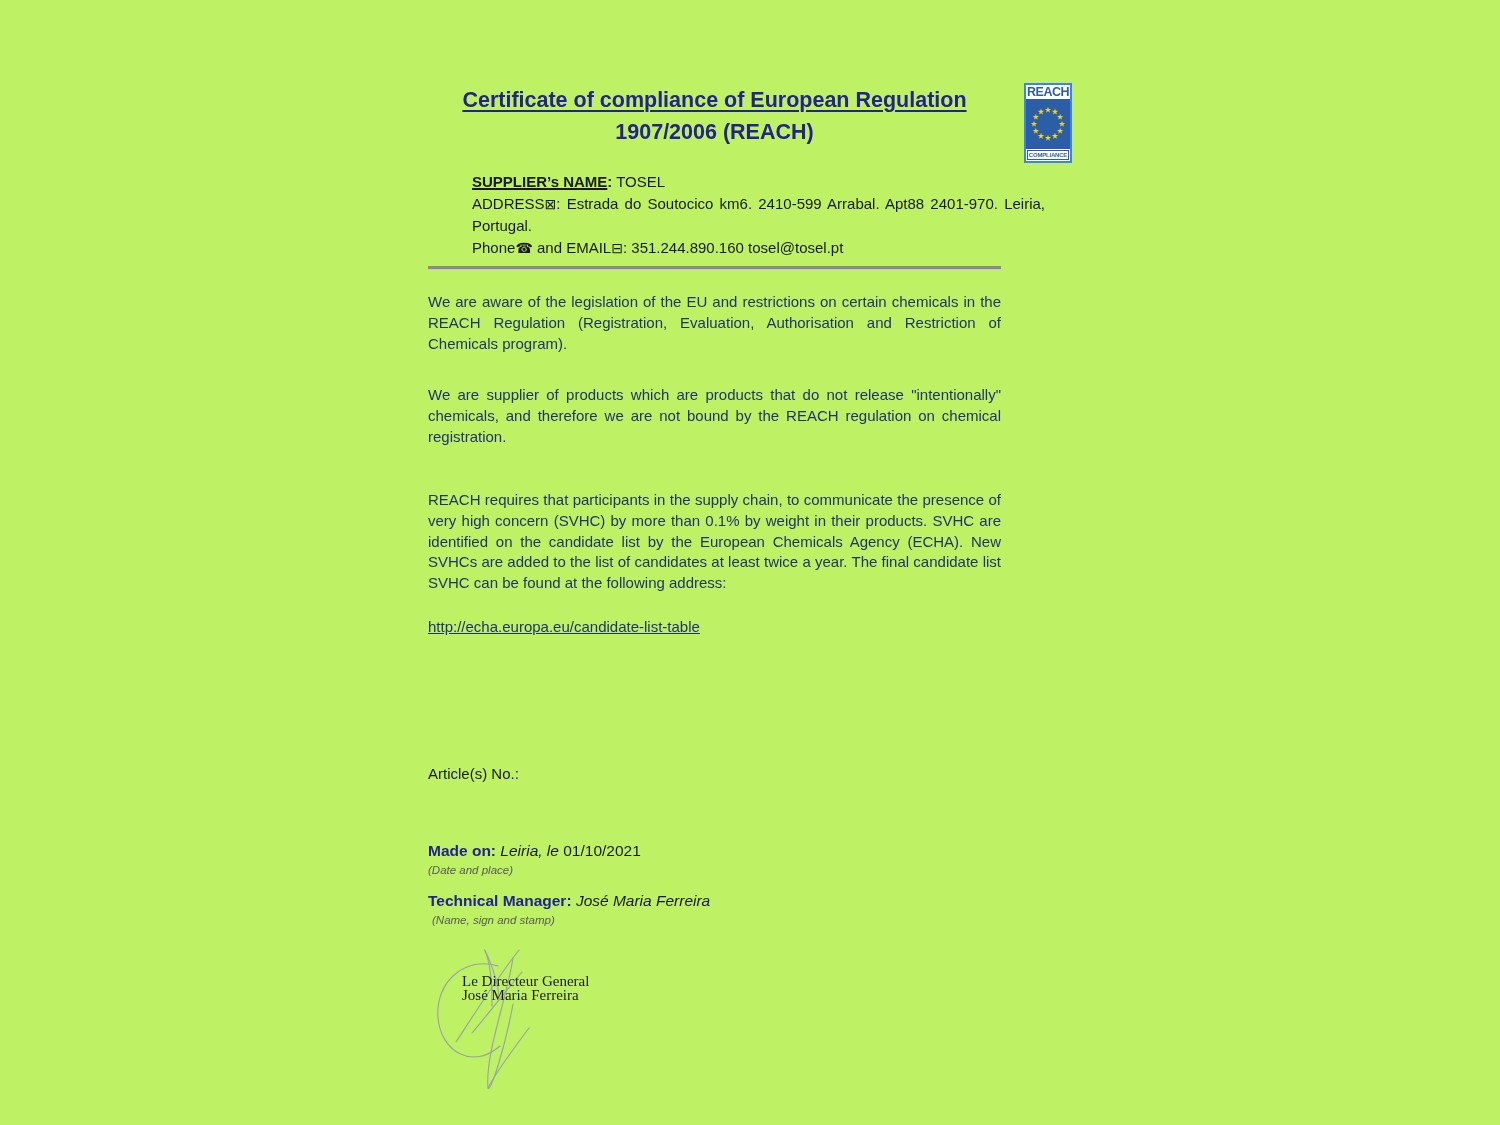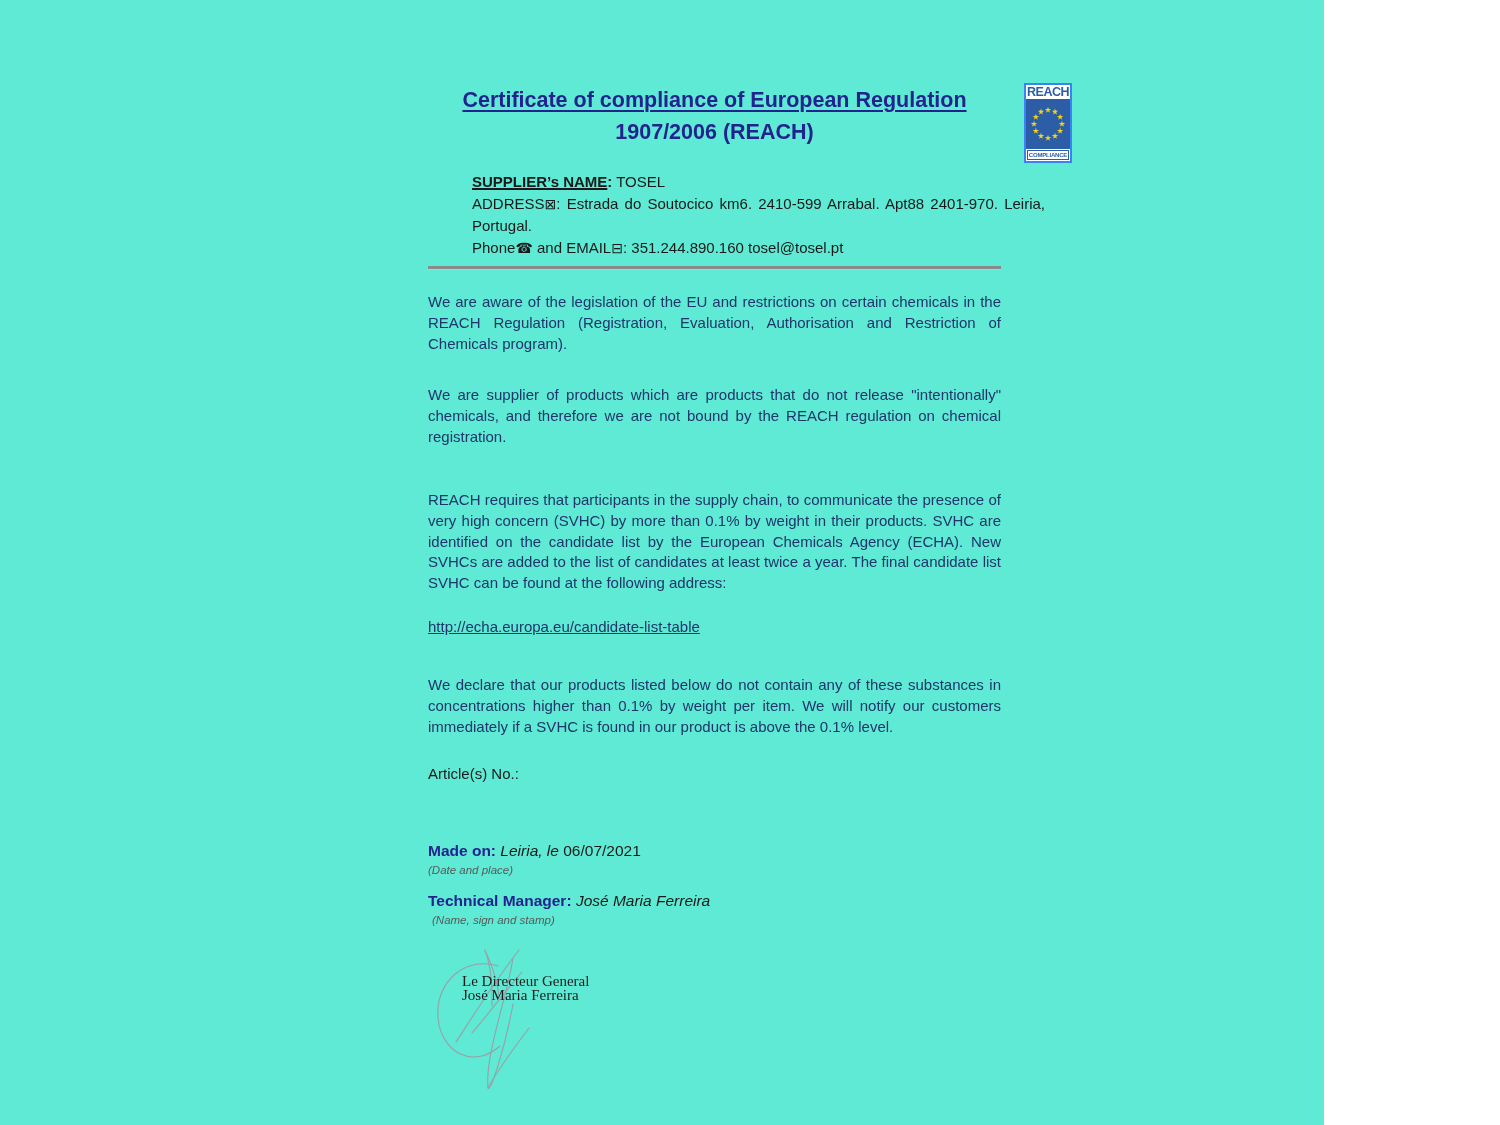--- a/index.html
+++ b/index.html
@@ -1,16 +1,16 @@
 <!DOCTYPE html>
 <html><head>
 <meta charset="utf-8">
 <style>
   html,body{margin:0;padding:0;background:#fff;}
-  #page{position:relative;width:1324px;height:1125px;background:#5eead4;overflow:hidden;
+  #page{position:relative;width:1500px;height:1125px;background:#bef264;overflow:hidden;
         font-family:"Liberation Sans",sans-serif;color:#1a1a1a;}
   .abs{position:absolute;left:428px;width:573px;}
   
   #title{top:84px;text-align:center;color:#23238e;font-weight:bold;font-size:21.5px;line-height:32px;}
   #title .uline{text-decoration:underline;text-decoration-thickness:2px;text-underline-offset:3px;}
   
   #logo{position:absolute;left:1024px;top:83px;width:48px;height:80px;border:2px solid #3b82f6;
         background:#fff;box-sizing:border-box;display:flex;flex-direction:column;}
   #logo .l-top{height:15px;display:flex;align-items:center;justify-content:center;
         color:#2b5ea7;font-weight:bold;font-size:12.5px;letter-spacing:-0.5px;}
@@ -87,28 +87,27 @@
   <div id="rule" class="abs"></div>
 
   <div id="p1" class="abs para">We are aware of the legislation of the EU and restrictions on certain chemicals in the REACH Regulation (Registration, Evaluation, Authorisation and Restriction of Chemicals program).</div>
   <div id="p2" class="abs para">We are supplier of products which are products that do not release "intentionally" chemicals, and therefore we are not bound by the REACH regulation on chemical registration.</div>
   <div id="p3" class="abs para">REACH requires that participants in the supply chain, to communicate the presence of very high concern (SVHC) by more than 0.1% by weight in their products. SVHC are identified on the candidate list by the European Chemicals Agency (ECHA). New SVHCs are added to the list of candidates at least twice a year. The final candidate list SVHC can be found at the following address:</div>
 
   <div id="linkline" class="abs">
     <a>http://echa.europa.eu/candidate-list-table</a>
   </div>
 
-  <div id="p4" class="abs para">We declare that our products listed below do not contain any of these substances in concentrations higher than 0.1% by weight per item. We will notify our customers immediately if a SVHC is found in our product is above the 0.1% level.</div>
 
   <div id="articles" class="abs">Article(s) No.:</div>
 
   <div id="madeon" class="abs siglabel">
     <span class="navylbl">Made on:</span>
     <span class="ital">Leiria, le</span>
-    <span>06/07/2021</span>
+    <span>01/10/2021</span>
   </div>
   <div id="madecap" class="abs caption">(Date and place)</div>
 
   <div id="techmgr" class="abs siglabel">
     <span class="navylbl">Technical Manager:</span>
     <span class="ital">José Maria Ferreira</span>
   </div>
   <div id="techcap" class="abs caption">(Name, sign and stamp)</div>
 
   <div id="sigwrap">

